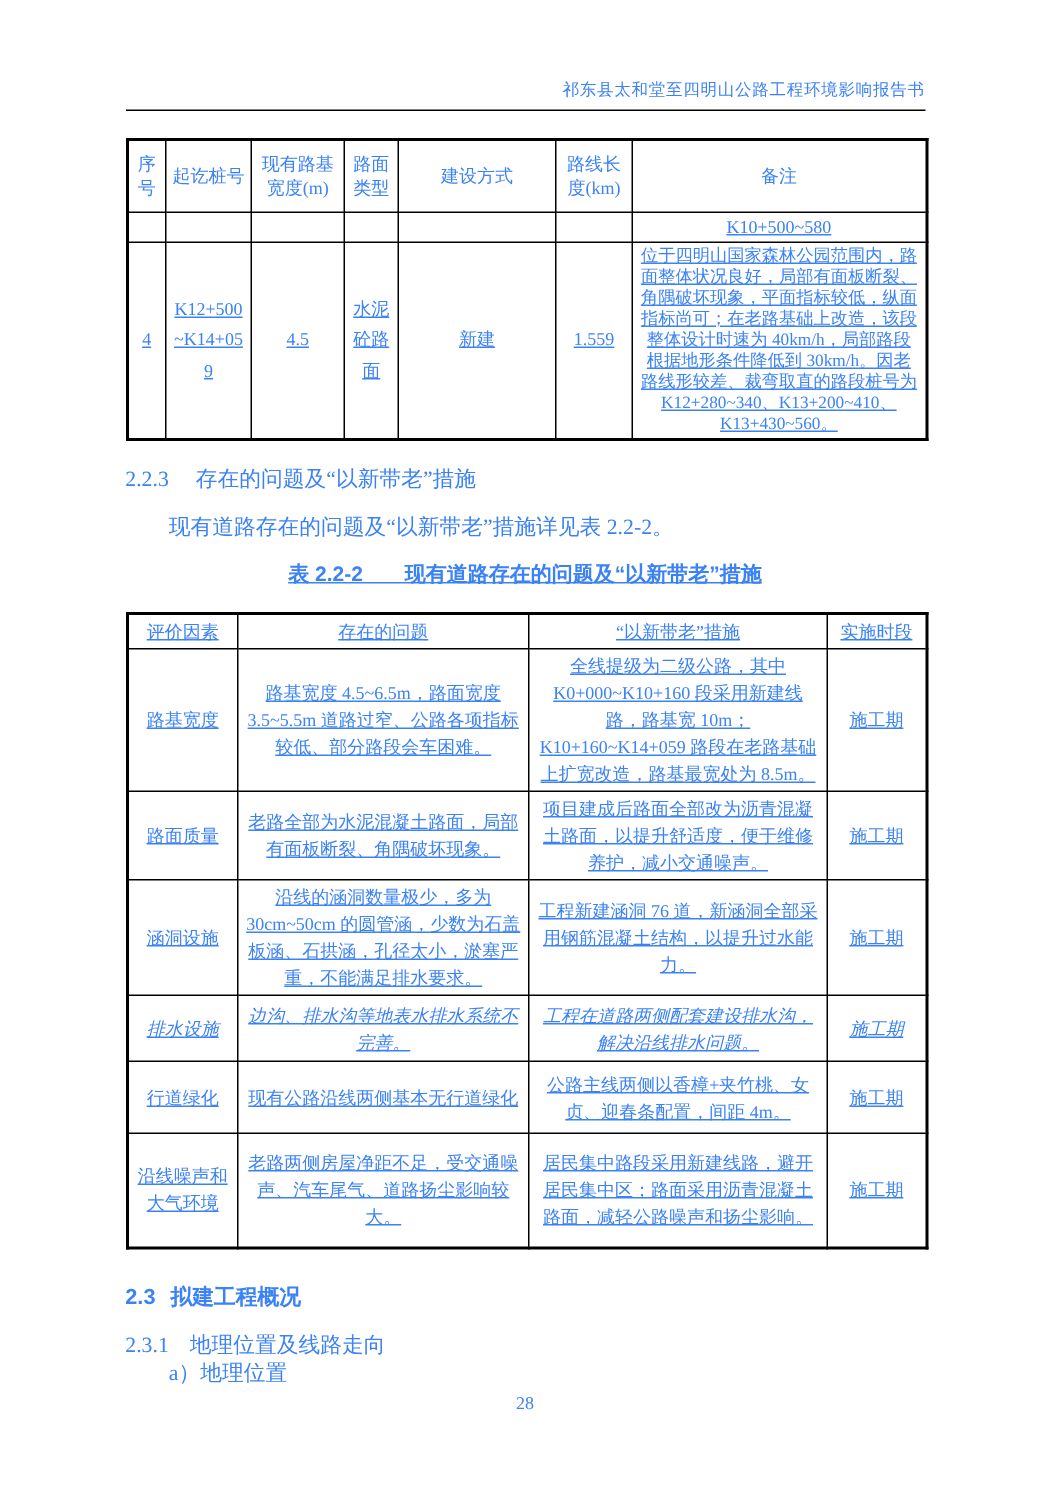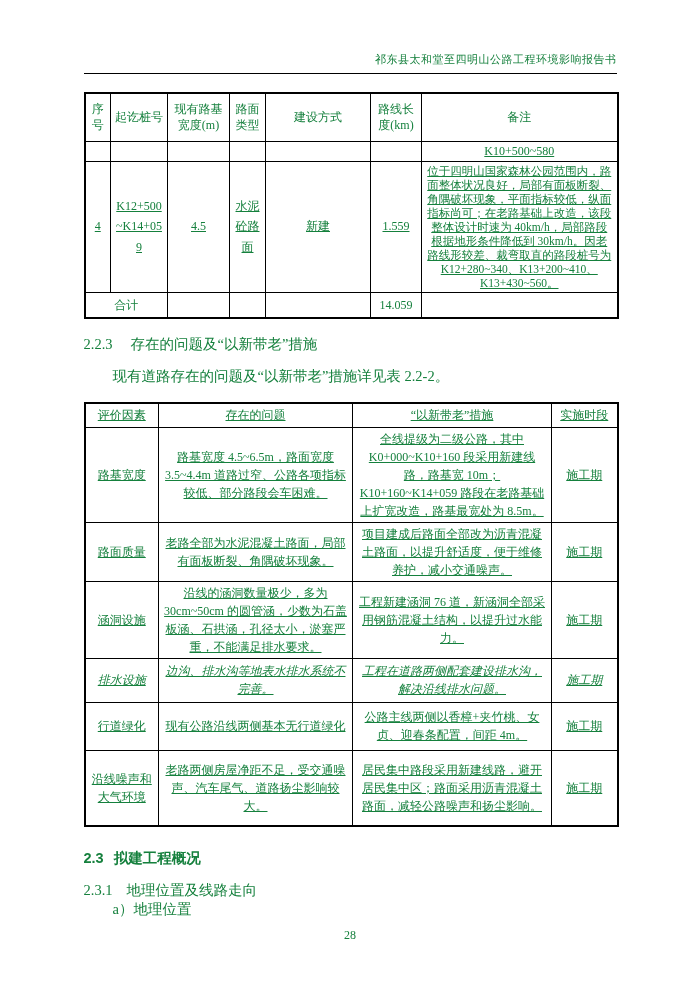--- a/index.html
+++ b/index.html
@@ -3,21 +3,21 @@
 <meta charset="utf-8">
 <style>
   html, body { margin: 0; padding: 0; background: #ffffff; }
   .page {
     position: relative;
     width: 700px;
     height: 990px;
     margin: 0 auto;
     background: #ffffff;
     font-family: "Liberation Serif", "DejaVu Serif", serif;
-    color: #15803d;
+    color: #3b82f6;
     overflow: hidden;
   }
   .content { width: 533px; margin: 0 auto; }
 
   
   .rheader {
     padding-top: 52px;
     padding-bottom: 6px;
     border-bottom: 1px solid #000;
     text-align: right;
@@ -134,55 +134,48 @@
       </tr>
       <tr class="r4">
         <td class="u">4</td>
         <td class="u stake-cell">K12+500~K14+059</td>
         <td class="u">4.5</td>
         <td class="u pave-cell">水泥砼路面</td>
         <td class="u">新建</td>
         <td class="u">1.559</td>
         <td class="u note-cell">位于四明山国家森林公园范围内，路面整体状况良好，局部有面板断裂、角隅破坏现象，平面指标较低，纵面指标尚可；在老路基础上改造，该段整体设计时速为 40km/h，局部路段根据地形条件降低到 30km/h。因老路线形较差、裁弯取直的路段桩号为 K12+280~340、K13+200~410、K13+430~560。</td>
       </tr>
-      <tr class="total">
-        <td colspan="2">合计</td>
-        <td></td>
-        <td></td>
-        <td></td>
-        <td>14.059</td>
-        <td></td>
-      </tr>
     </tbody>
       </table>
 
     <div class="h223">
       <span class="num">2.2.3</span><span>存在的问题及“以新带老”措施</span>
     </div>
 
     <p class="para">现有道路存在的问题及“以新带老”措施详见表 2.2-2。</p>
 
+    <div class="caption">表 2.2-2　　现有道路存在的问题及“以新带老”措施</div>
 
     <table class="t2">
       <colgroup>
         <col style="width:74px">
           <col style="width:194px">
           <col style="width:199px">
           <col style="width:66px">
       </colgroup>
       <tbody>
           <tr>
         <th class="u">评价因素</th>
         <th class="u">存在的问题</th>
         <th class="u">“以新带老”措施</th>
         <th class="u">实施时段</th>
       </tr>
       <tr>
         <td class="u">路基宽度</td>
-        <td class="u">路基宽度 4.5~6.5m，路面宽度 3.5~4.4m 道路过窄、公路各项指标较低、部分路段会车困难。</td>
+        <td class="u">路基宽度 4.5~6.5m，路面宽度 3.5~5.5m 道路过窄、公路各项指标较低、部分路段会车困难。</td>
         <td class="u">全线提级为二级公路，其中 K0+000~K10+160 段采用新建线路，路基宽 10m；K10+160~K14+059 路段在老路基础上扩宽改造，路基最宽处为 8.5m。</td>
         <td class="u">施工期</td>
       </tr>
       <tr>
         <td class="u">路面质量</td>
         <td class="u">老路全部为水泥混凝土路面，局部有面板断裂、角隅破坏现象。</td>
         <td class="u">项目建成后路面全部改为沥青混凝土路面，以提升舒适度，便于维修养护，减小交通噪声。</td>
         <td class="u">施工期</td>
       </tr>
       <tr>

